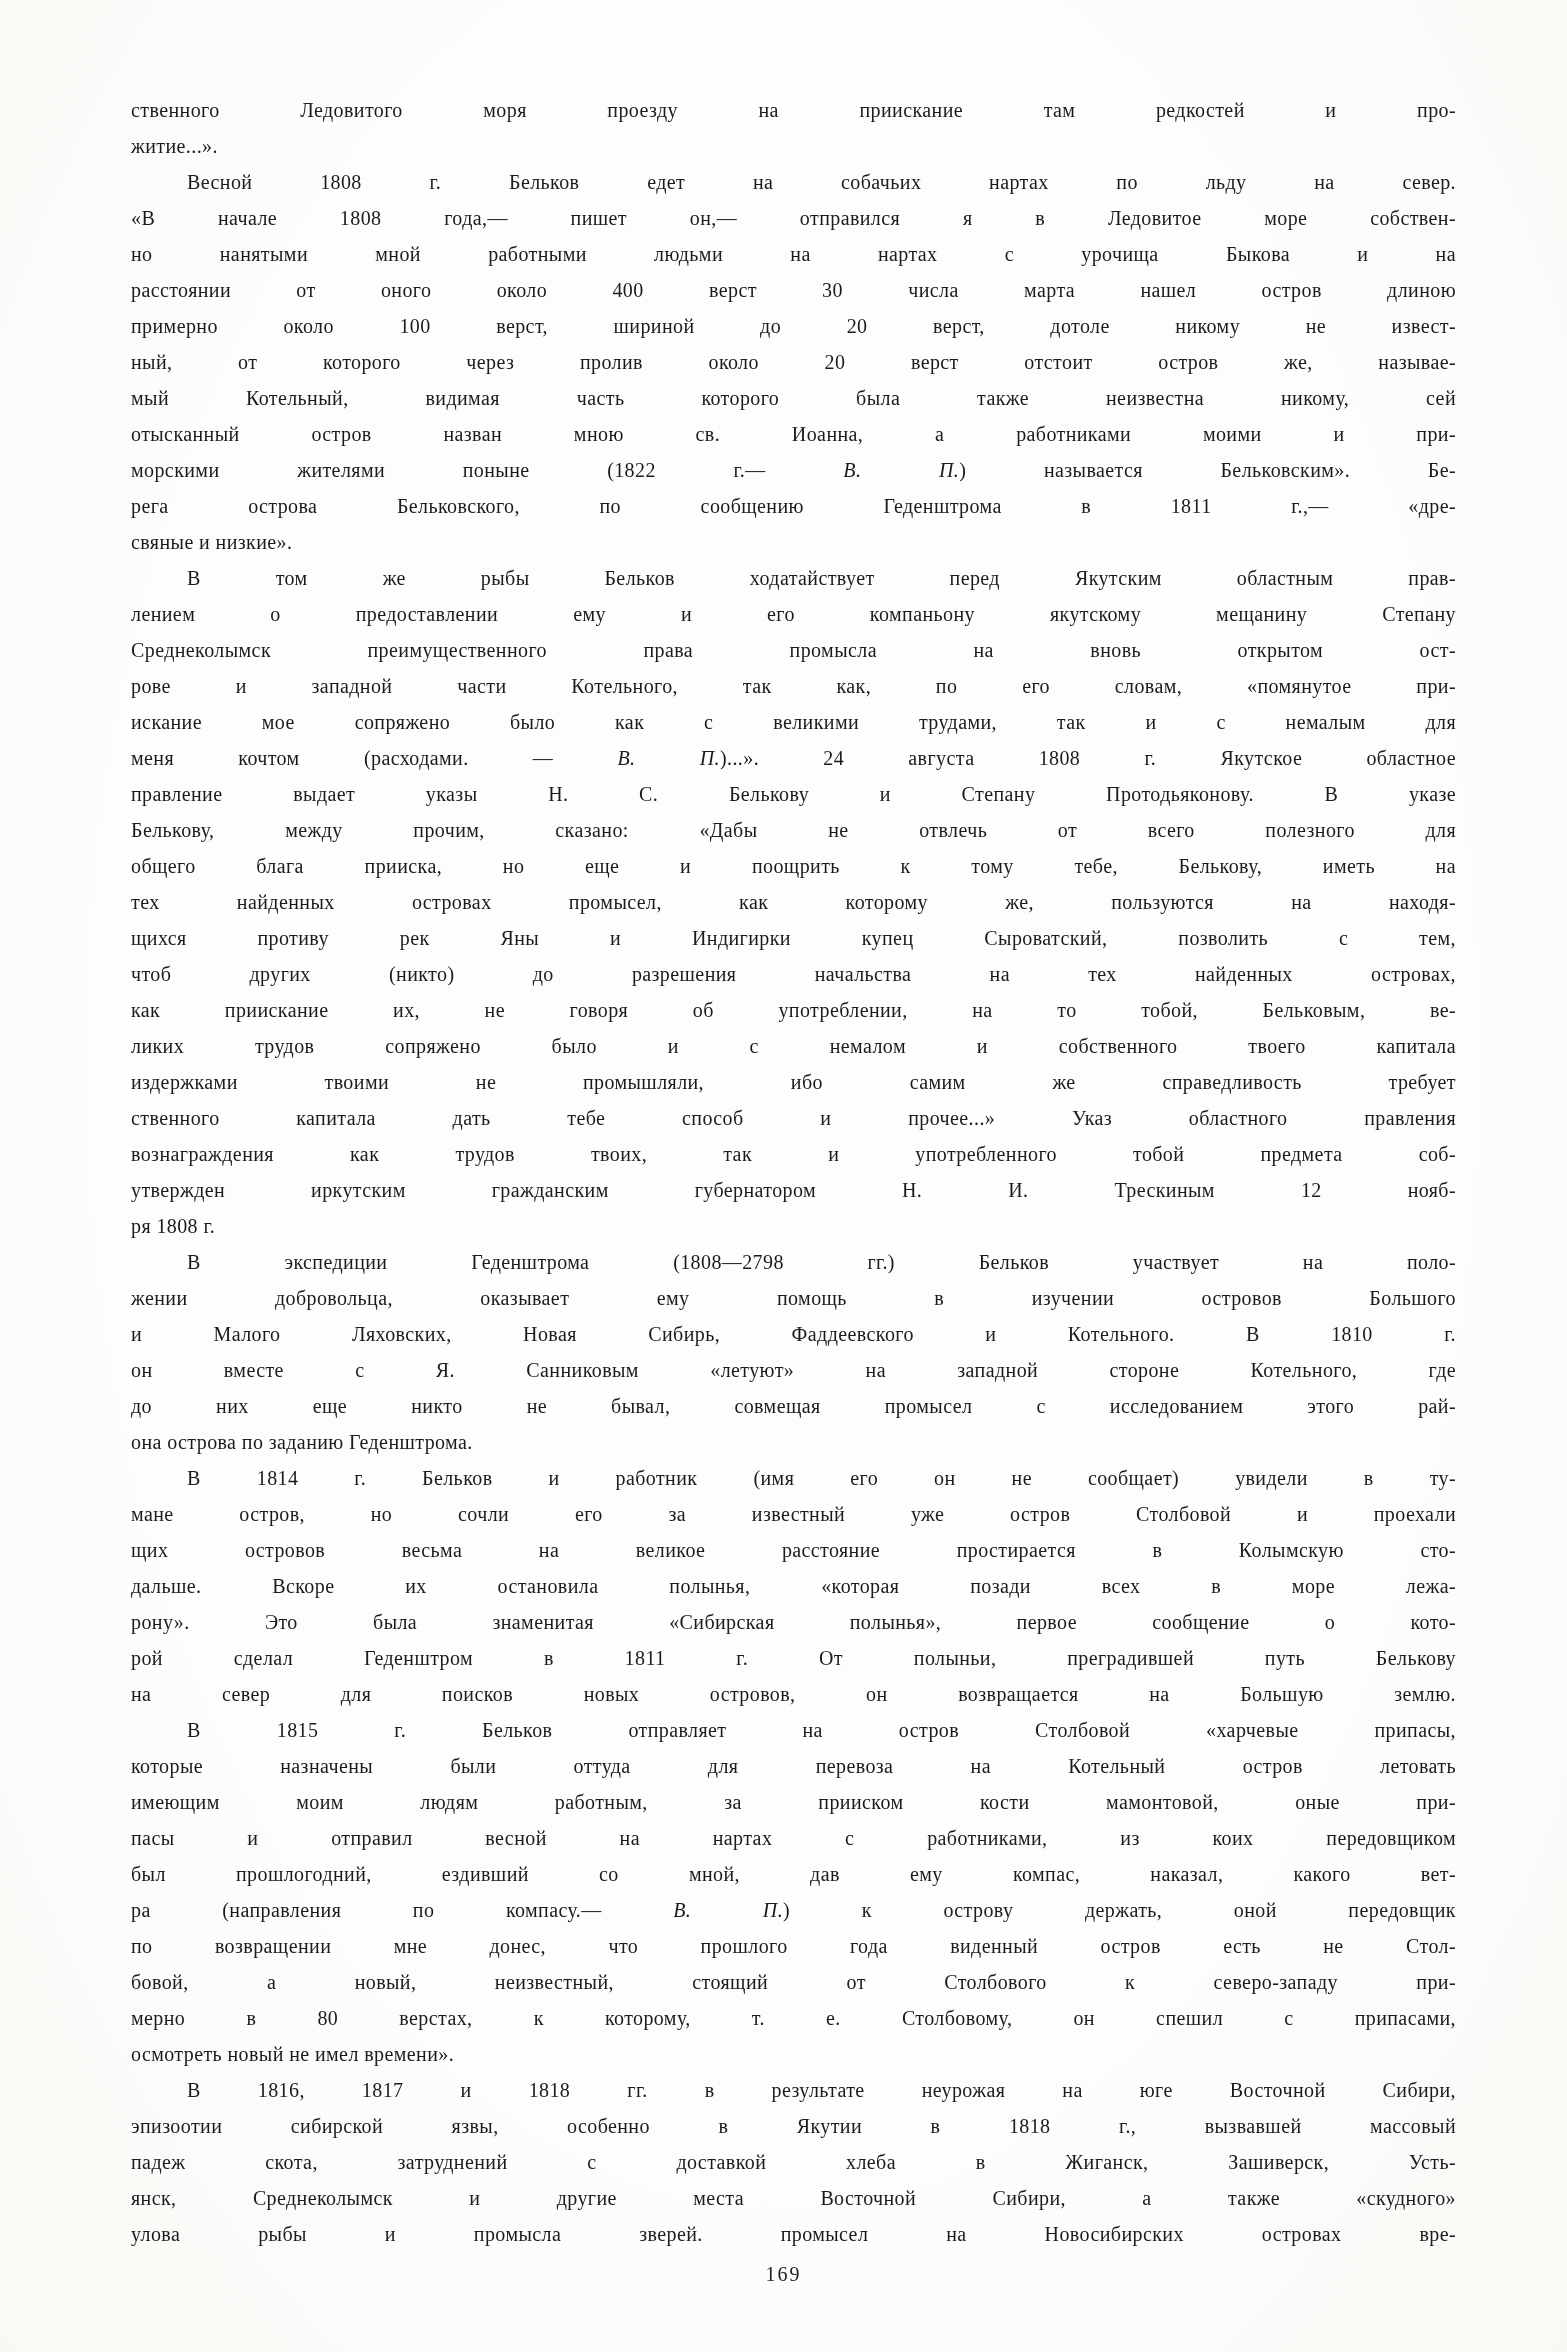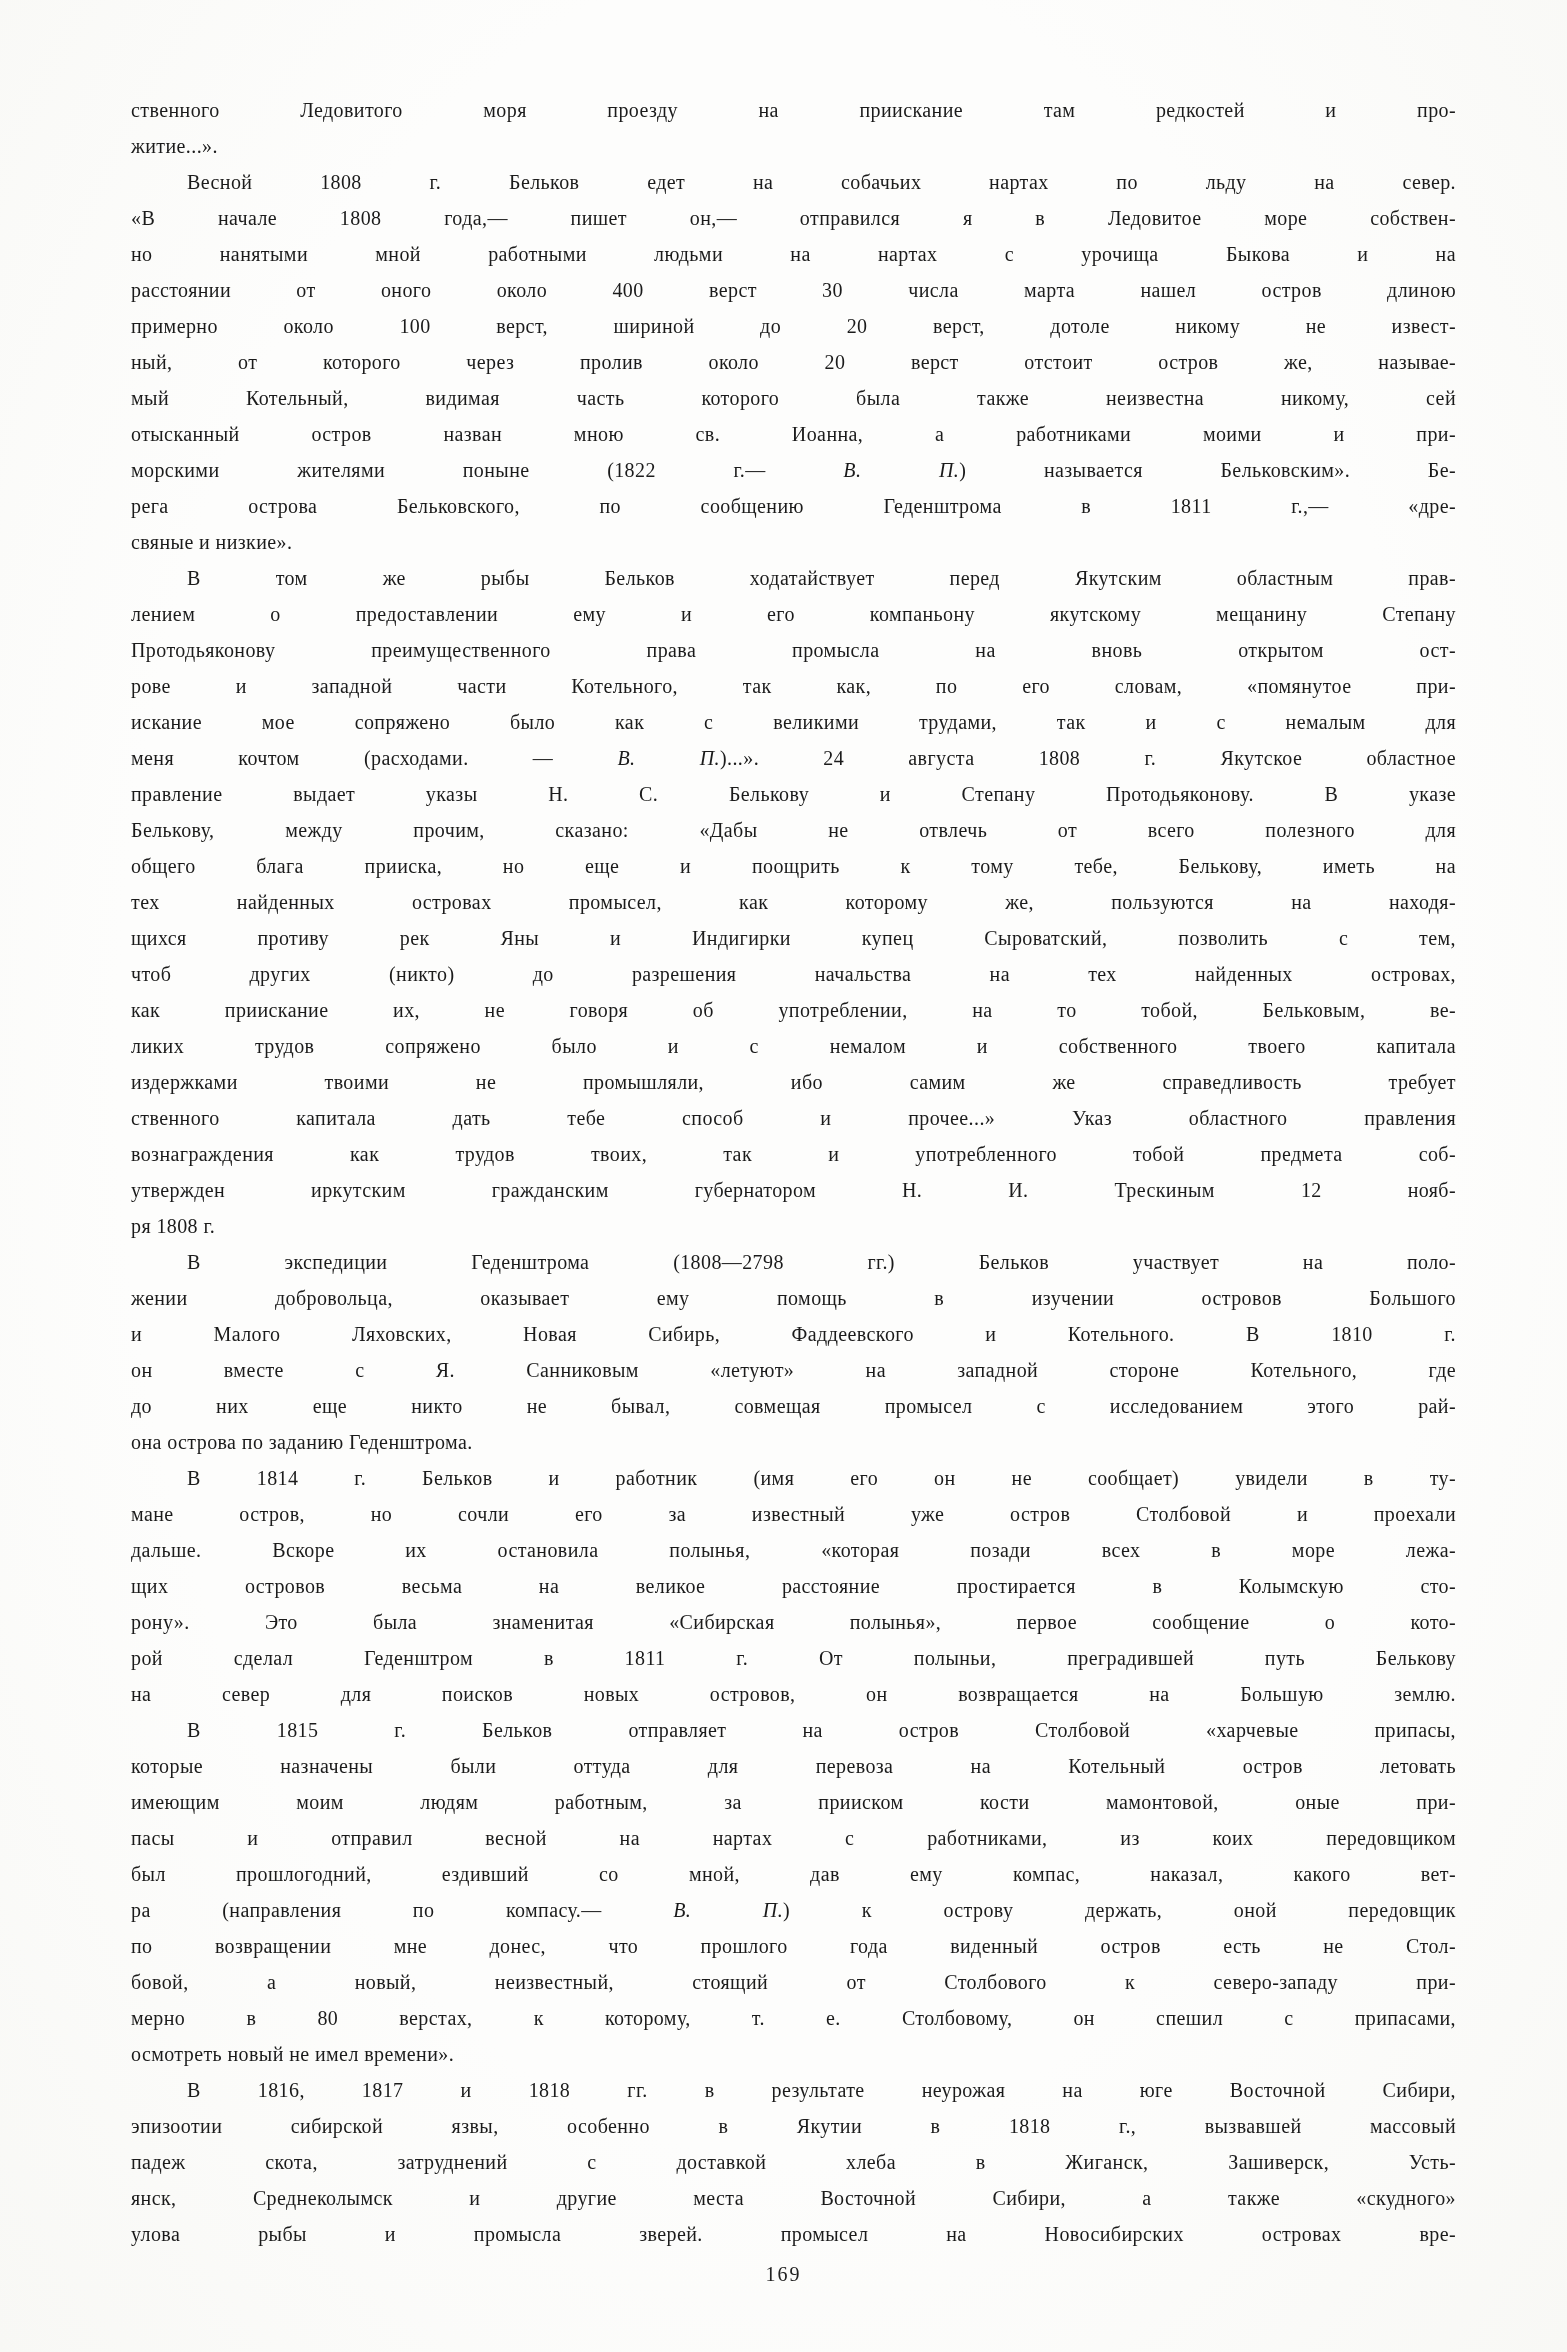--- a/index.html
+++ b/index.html
@@ -70,21 +70,21 @@
       <div class="line">расстоянии от оного около 400 верст 30 числа марта нашел остров длиною</div>
       <div class="line">примерно около 100 верст, шириной до 20 верст, дотоле никому не извест-</div>
       <div class="line">ный, от которого через пролив около 20 верст отстоит остров же, называе-</div>
       <div class="line">мый Котельный, видимая часть которого была также неизвестна никому, сей</div>
       <div class="line">отысканный остров назван мною св. Иоанна, а работниками моими и при-</div>
       <div class="line">морскими жителями поныне (1822 г.— <i>В. П.</i>) называется Бельковским». Бе-</div>
       <div class="line">рега острова Бельковского, по сообщению Геденштрома в 1811 г.,— «дре-</div>
       <div class="line para-end">свяные и низкие».</div>
       <div class="line indent">В том же рыбы Бельков ходатайствует перед Якутским областным прав-</div>
       <div class="line">лением о предоставлении ему и его компаньону якутскому мещанину Степану</div>
-      <div class="line">Протодьяконову преимущественного права промысла на вновь открытом ост-</div>
+      <div class="line">Среднеколымск преимущественного права промысла на вновь открытом ост-</div>
       <div class="line">рове и западной части Котельного, так как, по его словам, «помянутое при-</div>
       <div class="line">искание мое сопряжено было как с великими трудами, так и с немалым для</div>
       <div class="line">меня кочтом (расходами. — <i>В. П.</i>)...». 24 августа 1808 г. Якутское областное</div>
       <div class="line">правление выдает указы Н. С. Белькову и Степану Протодьяконову. В указе</div>
       <div class="line">Белькову, между прочим, сказано: «Дабы не отвлечь от всего полезного для</div>
       <div class="line">общего блага прииска, но еще и поощрить к тому тебе, Белькову, иметь на</div>
       <div class="line">тех найденных островах промысел, как которому же, пользуются на находя-</div>
       <div class="line">щихся противу рек Яны и Индигирки купец Сыроватский, позволить с тем,</div>
       <div class="line">чтоб других (никто) до разрешения начальства на тех найденных островах,</div>
       <div class="line">как приискание их, не говоря об употреблении, на то тобой, Бельковым, ве-</div>
@@ -95,22 +95,22 @@
       <div class="line">утвержден иркутским гражданским губернатором Н. И. Трескиным 12 нояб-</div>
       <div class="line para-end">ря 1808 г.</div>
       <div class="line indent">В экспедиции Геденштрома (1808—2798 гг.) Бельков участвует на поло-</div>
       <div class="line">жении добровольца, оказывает ему помощь в изучении островов Большого</div>
       <div class="line">и Малого Ляховских, Новая Сибирь, Фаддеевского и Котельного. В 1810 г.</div>
       <div class="line">он вместе с Я. Санниковым «летуют» на западной стороне Котельного, где</div>
       <div class="line">до них еще никто не бывал, совмещая промысел с исследованием этого рай-</div>
       <div class="line para-end">она острова по заданию Геденштрома.</div>
       <div class="line indent">В 1814 г. Бельков и работник (имя его он не сообщает)  увидели в ту-</div>
       <div class="line">мане остров, но сочли его за известный уже остров Столбовой и проехали</div>
+      <div class="line">щих островов весьма на великое расстояние простирается в Колымскую сто-</div>
       <div class="line">дальше. Вскоре их остановила полынья, «которая позади всех в море лежа-</div>
-      <div class="line">щих островов весьма на великое расстояние простирается в Колымскую сто-</div>
       <div class="line">рону». Это была знаменитая «Сибирская полынья», первое сообщение о кото-</div>
       <div class="line">рой сделал Геденштром в 1811 г. От полыньи, преградившей путь Белькову</div>
       <div class="line">на север для поисков новых островов, он возвращается на Большую землю.</div>
       <div class="line indent">В 1815 г. Бельков отправляет на остров Столбовой «харчевые припасы,</div>
       <div class="line">которые назначены были оттуда для перевоза на Котельный остров летовать</div>
       <div class="line">имеющим моим людям работным, за прииском кости мамонтовой, оные при-</div>
       <div class="line">пасы и отправил весной на нартах с работниками, из коих передовщиком</div>
       <div class="line">был прошлогодний, ездивший со мной, дав ему компас, наказал, какого вет-</div>
       <div class="line">ра (направления по компасу.— <i>В. П.</i>) к острову держать, оной передовщик</div>
       <div class="line">по возвращении мне донес, что прошлого года виденный остров есть не Стол-</div>

